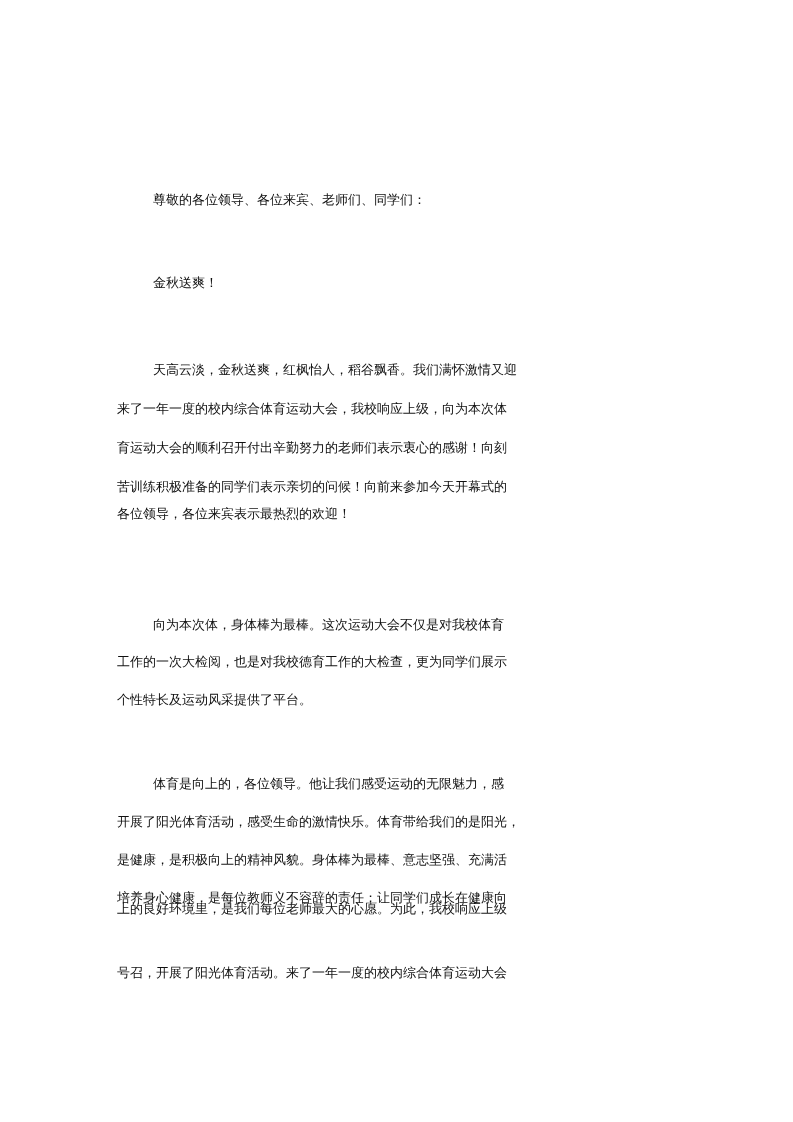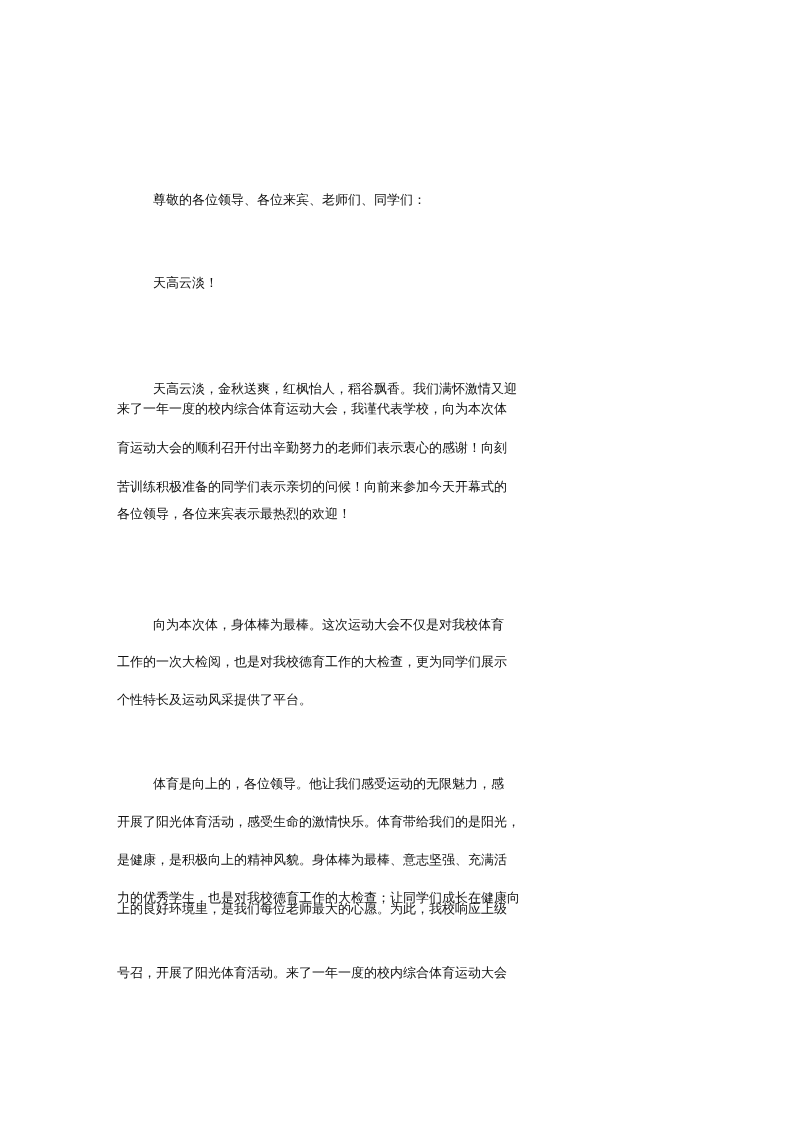--- a/index.html
+++ b/index.html
@@ -19,37 +19,37 @@
     white-space: nowrap;
     letter-spacing: 0px;
   }
   .indent { left: 153px; }
 </style>
 </head>
 <body>
 
 <div class="page">
   <div class="line indent" style="top:188px">尊敬的各位领导、各位来宾、老师们、同学们：</div>
-  <div class="line indent" style="top:271px">天高云淡！</div>
+  <div class="line indent" style="top:271px">金秋送爽！</div>
 
   <div>
-    <div class="line indent" style="top:377px">天高云淡，金秋送爽，红枫怡人，稻谷飘香。我们满怀激情又迎</div>
-    <div class="line" style="top:397px">来了一年一度的校内综合体育运动大会，我谨代表学校，向为本次体</div>
+    <div class="line indent" style="top:358px">天高云淡，金秋送爽，红枫怡人，稻谷飘香。我们满怀激情又迎</div>
+    <div class="line" style="top:397px">来了一年一度的校内综合体育运动大会，我校响应上级，向为本次体</div>
     <div class="line" style="top:436px">育运动大会的顺利召开付出辛勤努力的老师们表示衷心的感谢！向刻</div>
     <div class="line" style="top:475px">苦训练积极准备的同学们表示亲切的问候！向前来参加今天开幕式的</div>
     <div class="line" style="top:502px">各位领导，各位来宾表示最热烈的欢迎！</div>
   </div>
 
   <div>
     <div class="line indent" style="top:613px">向为本次体，身体棒为最棒。这次运动大会不仅是对我校体育</div>
     <div class="line" style="top:650px">工作的一次大检阅，也是对我校德育工作的大检查，更为同学们展示</div>
     <div class="line" style="top:688px">个性特长及运动风采提供了平台。</div>
   </div>
 
   <div>
     <div class="line indent" style="top:772px">体育是向上的，各位领导。他让我们感受运动的无限魅力，感</div>
     <div class="line" style="top:810px">开展了阳光体育活动，感受生命的激情快乐。体育带给我们的是阳光，</div>
     <div class="line" style="top:848px">是健康，是积极向上的精神风貌。身体棒为最棒、意志坚强、充满活</div>
-    <div class="line" style="top:886px">力的优秀学生，也是对我校德育工作的大检查；让同学们成长在健康向</div>
+    <div class="line" style="top:886px">培养身心健康，是每位教师义不容辞的责任；让同学们成长在健康向</div>
     <div class="line" style="top:897px">上的良好环境里，是我们每位老师最大的心愿。为此，我校响应上级</div>
     <div class="line" style="top:961px">号召，开展了阳光体育活动。来了一年一度的校内综合体育运动大会</div>
   </div>
 </div>
 
 </body></html>

